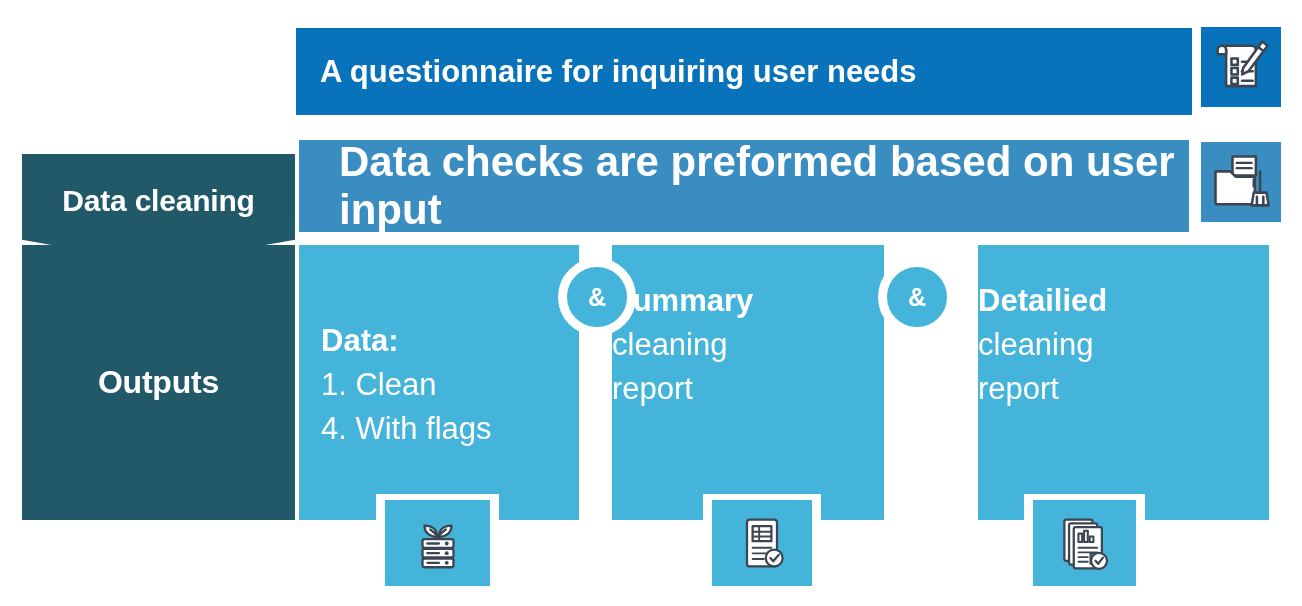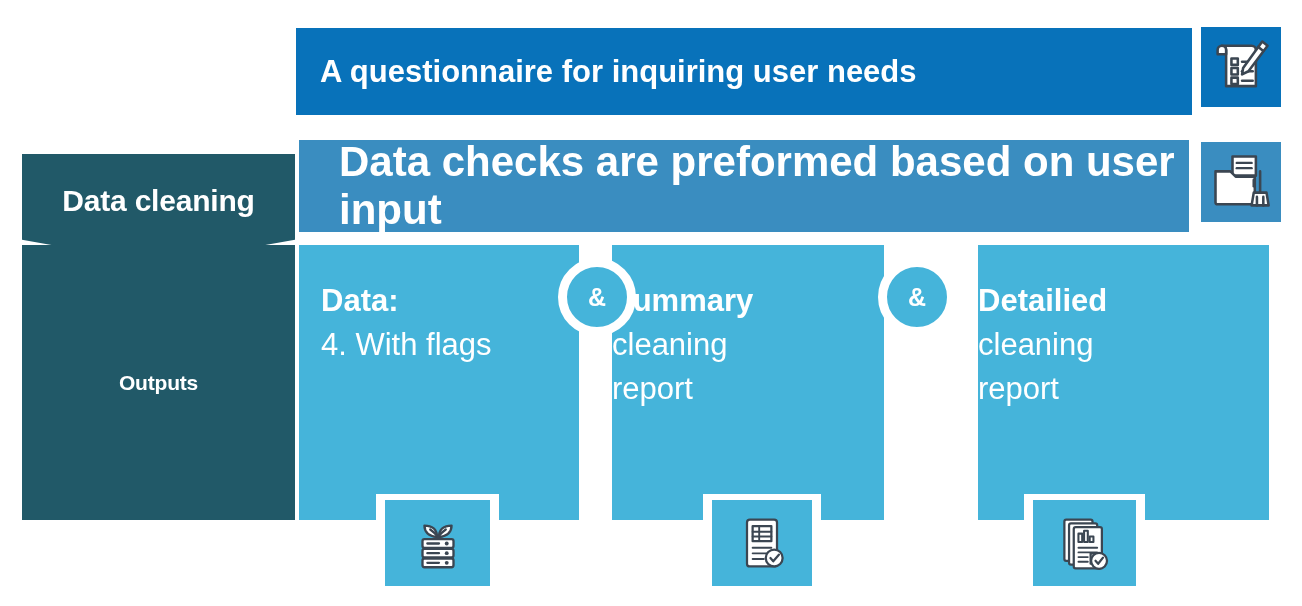--- a/index.html
+++ b/index.html
@@ -39,21 +39,21 @@
   .chev-2{
     top:140px;height:110px;
     clip-path:polygon(0 0,100% 0,100% 78%,50% 100%,0 78%,0 0);
     font-size:30px;
     padding-bottom:16px;
     margin-top:14px;
   }
   .chev-3{
     top:245px;height:275px;
     clip-path:polygon(0 0,100% 0,100% 100%,0 100%);
-    font-size:21px;
+    font-size:32px;
   }
   
   .notch{
     position:absolute;
     left:22px;width:273px;height:24px;
     background:#ffffff;
     clip-path:polygon(0 0,50% 100%,100% 0);
   }
   .notch-2{top:140px;}
   .notch-3{top:245px;}
@@ -91,20 +91,21 @@
   }
   .col-1{left:299px;width:280px;}
   .col-2{left:612px;width:272px;}
   .col-3{left:978px;width:291px;}
 
   .col-1 .col-text{
     padding:34px 0 0 22px;
     font-size:31px;
     line-height:1.42;
     font-weight:300;
+    margin-top:40px;
   }
   .col-1 .col-text .hdr{font-weight:bold;}
   .col-c{
     padding-top:34px;
     font-size:31px;
     line-height:1.42;
     font-weight:300;
   }
   .col-c .hdr{font-weight:bold;display:block;}
 
@@ -212,20 +213,21 @@
       </g>
     </svg>
   </div>
 
   <div class="notch notch-3"></div>
   <div class="label-chev chev-3">Outputs</div>
 
   <div class="col col-1">
     <div class="col-text">
       <div class="hdr">Data:</div>
+      <div>1. Clean</div>
       <div>4. With flags</div>
     </div>
   </div>
 
   <div class="col col-2">
     <div class="col-c">
       <span class="hdr">Summary</span>
       <div>cleaning</div>
       <div>report</div>
     </div>

